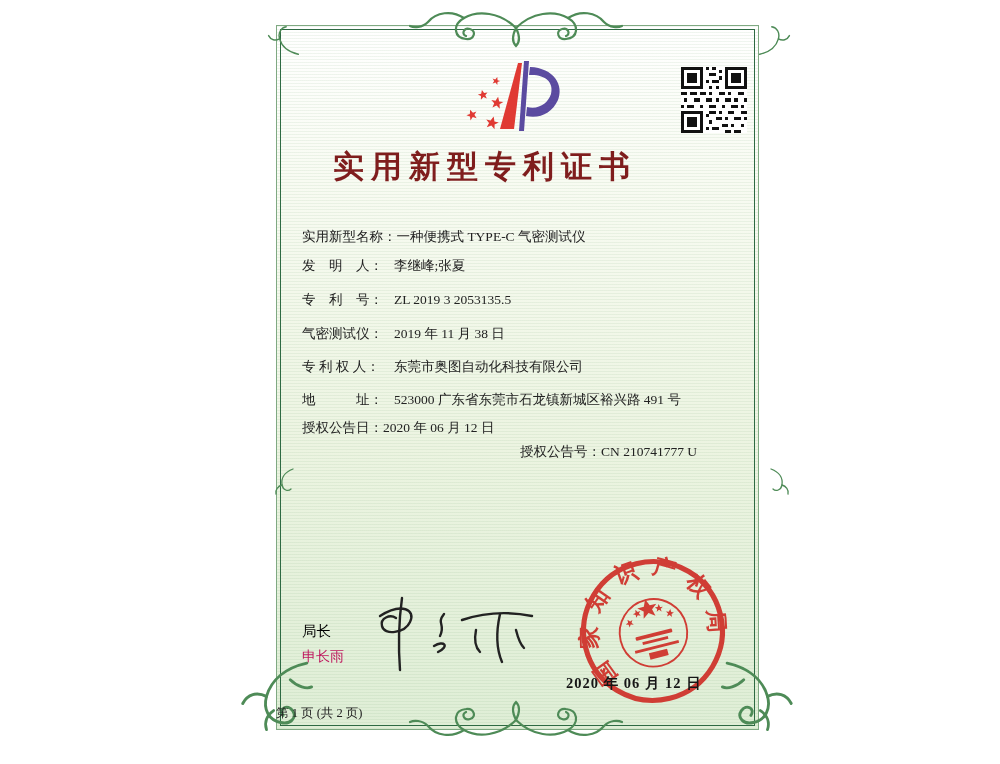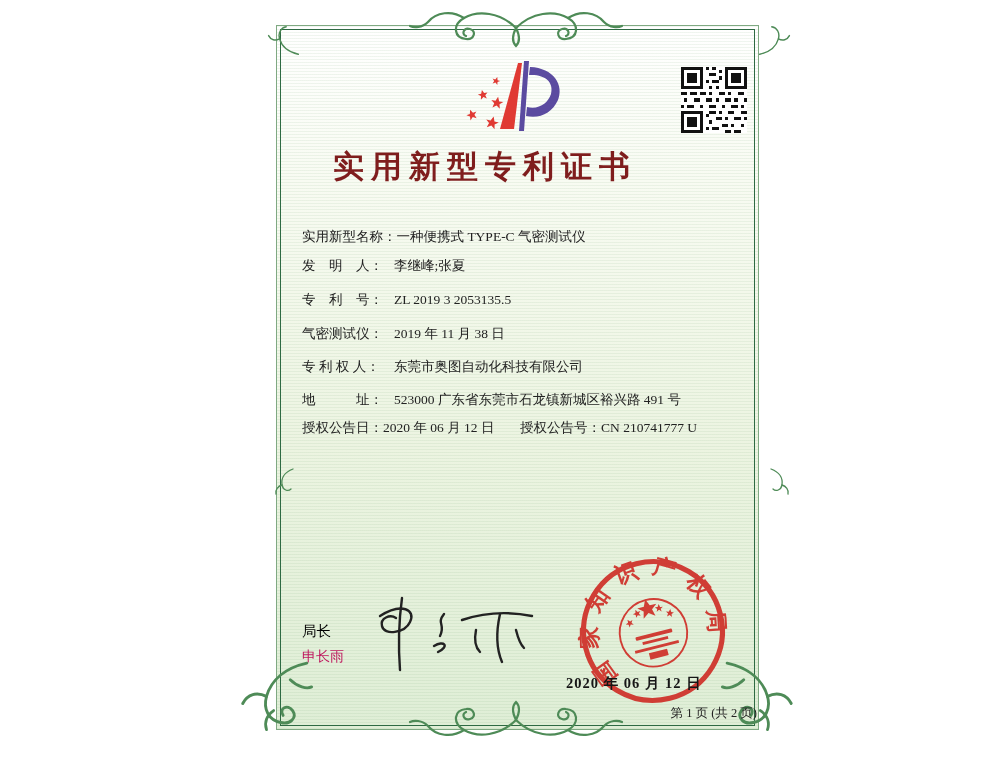--- a/index.html
+++ b/index.html
@@ -13,32 +13,32 @@
            linear-gradient(180deg,#ffffff 0%,#f8fbf2 22%,#ecf4e1 60%,#dfeed6 100%);}
   .frame::before{content:"";position:absolute;inset:3px;border:1.6px solid #2e6a43;pointer-events:none;}
   
   .fl{position:absolute;color:#4e8b57;}
   
   .certno{position:absolute;left:291px;top:66px;font-size:13.5px;letter-spacing:2px;color:#2a2a2a;}
   .title{position:absolute;left:276px;top:146px;width:418px;text-align:center;
          font-size:31px;font-weight:bold;letter-spacing:7px;color:#7f1d1d;}
   .row{position:absolute;left:302px;font-size:13.5px;white-space:nowrap;color:#222;}
   .row .lbl{display:inline-block;min-width:92px;}
-  .grant2{position:absolute;left:520px;font-size:13.5px;white-space:nowrap;color:#222;}
+  .grant2{position:absolute;left:520px;font-size:13.5px;white-space:nowrap;color:#222;margin-top:24px;}
   .paras{position:absolute;left:300px;top:447px;width:446px;font-size:12.8px;line-height:1.72;
          text-align:justify;color:#222;}
   .paras p{margin:0 0 2px 0;text-indent:2em;}
   .sig-title{position:absolute;left:302px;top:622px;font-size:14.5px;color:#000000;}
   .sig-name{position:absolute;left:302px;top:648px;font-size:14px;color:#be185d;}
   .sign-svg{position:absolute;left:362px;top:590px;}
   .seal{position:absolute;left:578px;top:556px;width:150px;height:150px;transform:rotate(-14deg);
         opacity:0.92;}
   .seal-date{position:absolute;left:566px;top:674px;width:160px;font-size:14.5px;font-weight:bold;
              letter-spacing:1px;color:#161616;z-index:5;}
-  .pagenum{position:absolute;left:276px;top:705px;width:481px;text-align:right;font-size:12.5px;color:#222;}
+  .pagenum{position:absolute;left:276px;top:705px;width:481px;text-align:left;font-size:12.5px;color:#222;}
   .backnote{position:absolute;left:276px;top:738px;width:481px;text-align:center;font-size:13.5px;color:#333;margin-top:40px;}
   .qr{position:absolute;left:681px;top:67px;width:66px;height:66px;}
   .logo{position:absolute;left:452px;top:55px;width:126px;height:96px;}
 </style>
 </head>
 <body>
 
 <div class="stage">
 
   <div class="frame"></div>

